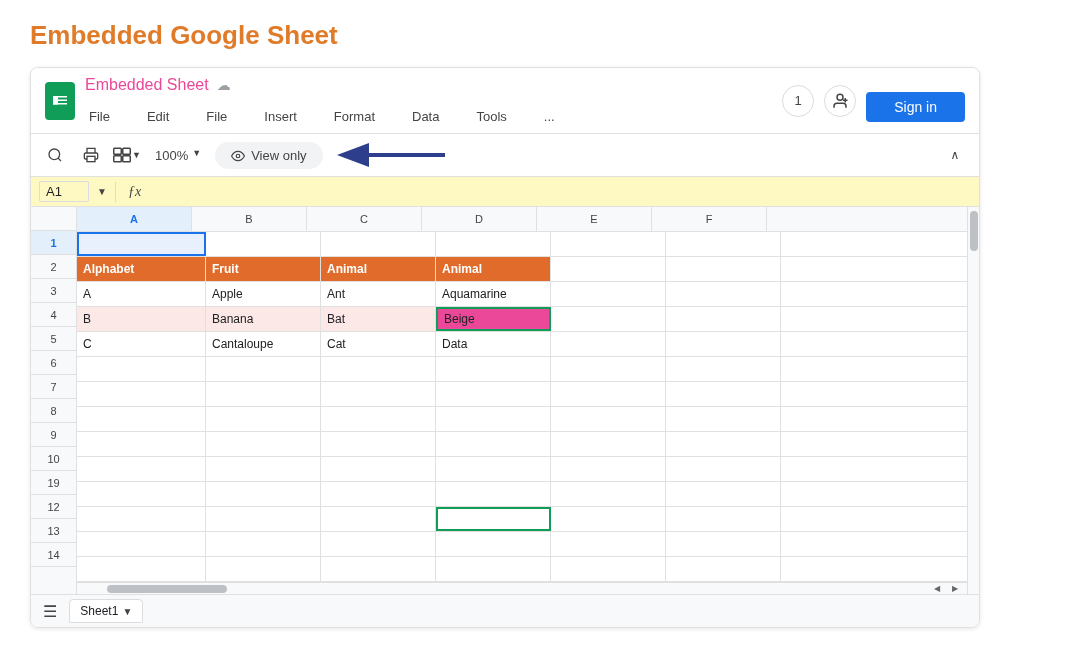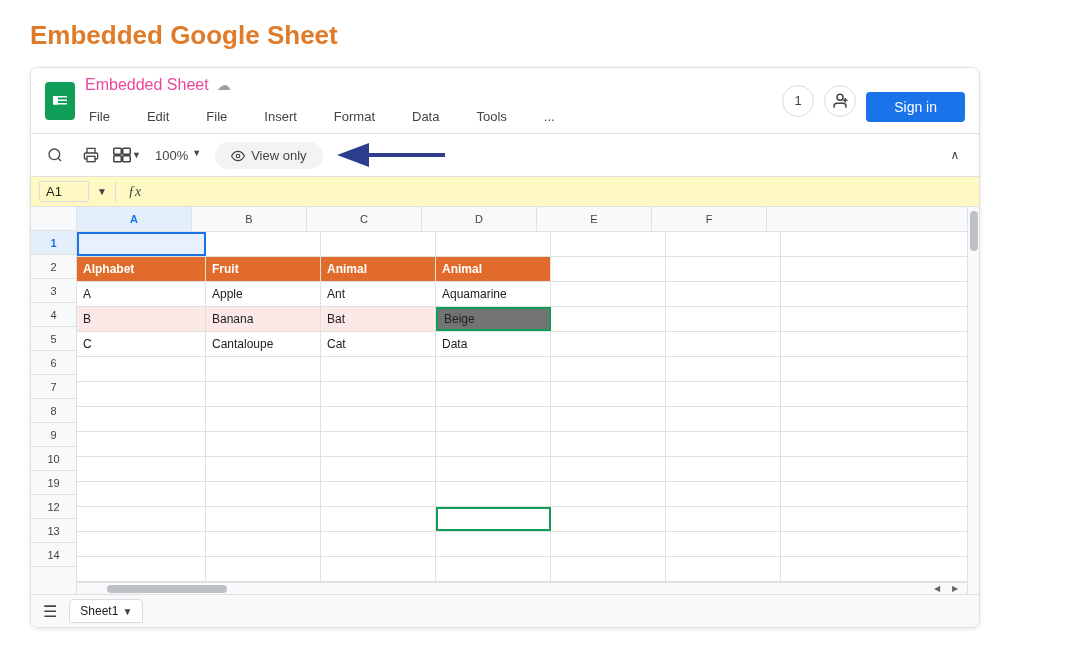--- a/index.html
+++ b/index.html
@@ -357,21 +357,21 @@
     
     .row-4 .grid-cell.col-a,
     .row-4 .grid-cell.col-b,
     .row-4 .grid-cell.col-c {
       background: #fce8e6;
     }
 
     
     .row-4 .grid-cell.col-d {
       border: 2px solid #0f9d58;
-      background: #737373;
+      background: #ec4899;
     }
 
     
     .bottom-bar {
       display: flex;
       align-items: center;
       padding: 4px 8px;
       background: #f8f9fa;
       border-top: 1px solid #e0e0e0;
       gap: 8px;

